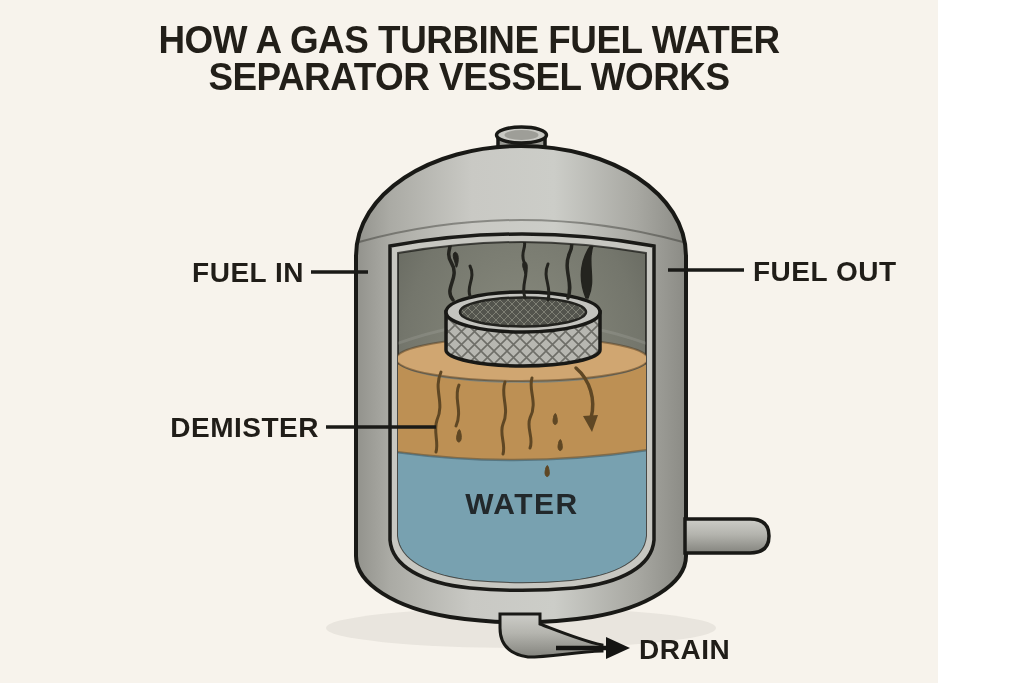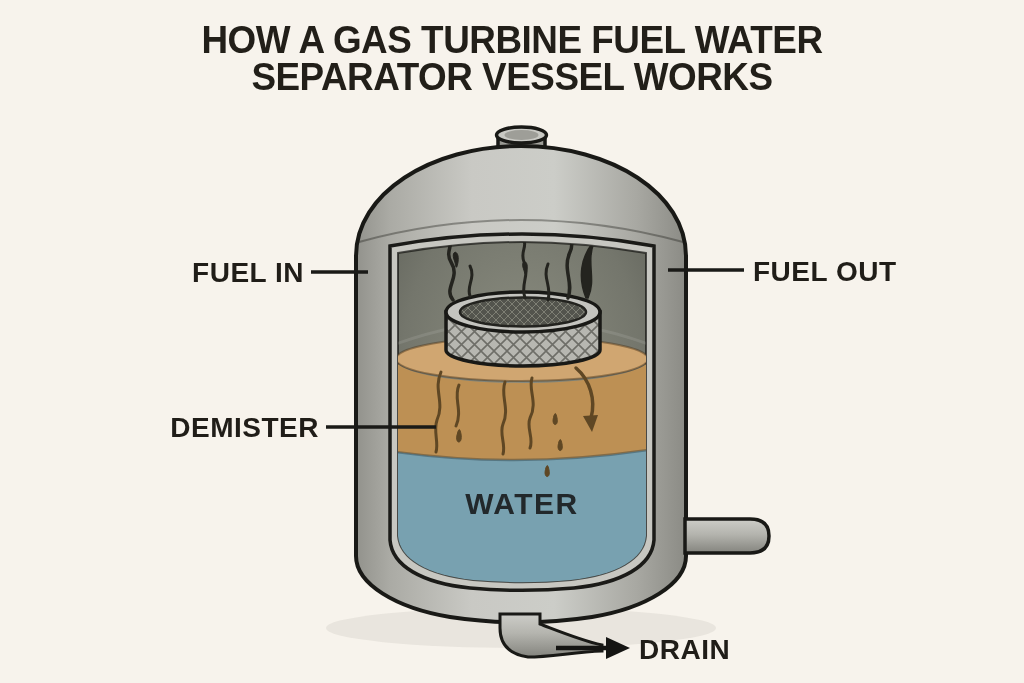--- a/index.html
+++ b/index.html
@@ -1,18 +1,18 @@
 <!DOCTYPE html>
 <html><head>
 <meta charset="utf-8">
 <style>
   html,body{margin:0;padding:0;}
   .canvas{
     position:relative;
-    width:1024px;height:683px;
+    width:938px;height:683px;
     background:#f7f3ec;
     overflow:hidden;
     font-family:"Liberation Sans", sans-serif;
   }
   .title{
     position:absolute;
     top:22px;left:0;right:0;
     text-align:center;
     font-weight:bold;
     font-size:38px;

